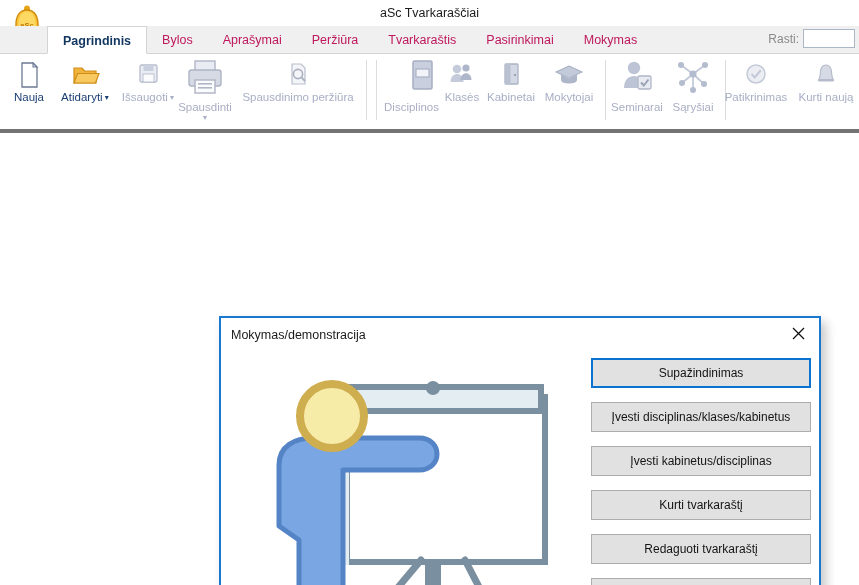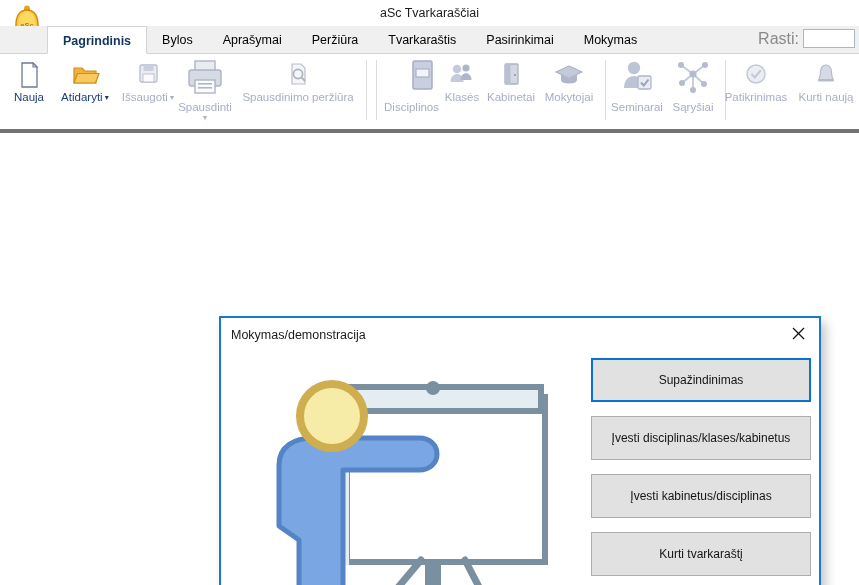--- a/index.html
+++ b/index.html
@@ -47,41 +47,41 @@
     position: absolute; left: 47px; top: 0;
     height: 28px;
     display: flex;
     align-items: stretch;
   }
   .tab {
     padding: 0 15px;
     height: 28px;
     line-height: 28px;
     font-size: 12.5px;
-    color: #000000;
+    color: #be185d;
     white-space: nowrap;
     cursor: default;
   }
   .tab.active {
     background: #ffffff;
     font-weight: bold;
     color: #10355f;
     border-top: 1px solid #d4d4d4;
     border-left: 1px solid #d4d4d4;
     border-right: 1px solid #d4d4d4;
     border-bottom: 1px solid #ffffff;
     position: relative;
     top: 0;
   }
   .find-wrap {
     position: absolute; right: 4px; top: 3px;
     display: flex; align-items: center;
   }
   .find-label {
-    font-size: 16px; color: #8a8a8a; margin-right: 4px;
+    font-size: 12px; color: #8a8a8a; margin-right: 4px;
   }
   .find-input {
     width: 52px; height: 19px;
     border: 1px solid #a9b7c6;
     background: #ffffff;
     font-size: 11px;
     padding: 0 3px;
     outline: none;
   }
 
@@ -156,21 +156,21 @@
     width: 310px; height: 290px;
   }
 
   .btncol {
     position: absolute;
     left: 370px; top: 40px;
     width: 220px;
   }
   .dbtn {
     display: block;
-    width: 220px; height: 44px;
+    width: 220px; height: 30px;
     margin-bottom: 14px;
     background: #e1e1e1;
     border: 1px solid #adadad;
     font-family: "Liberation Sans", sans-serif;
     font-size: 12px;
     color: #141414;
     cursor: default;
     text-align: center;
     line-height: 28px;
     padding: 0;
@@ -419,19 +419,20 @@
 
           <circle cx="63" cy="56" r="32" fill="#f7eba8" stroke="#cfae4f" stroke-width="8"></circle>
         </svg>
       </div>
 
       <div class="btncol">
         <button class="dbtn primary">Supažindinimas</button>
         <button class="dbtn">Įvesti disciplinas/klases/kabinetus</button>
         <button class="dbtn">Įvesti kabinetus/disciplinas</button>
         <button class="dbtn">Kurti tvarkaraštį</button>
+        <button class="dbtn">Redaguoti tvarkaraštį</button>
         <button class="dbtn">Tvarkaraščio patikrinimas</button>
       </div>
 
     </div>
   </div>
 
 </div>
 
 </body></html>

